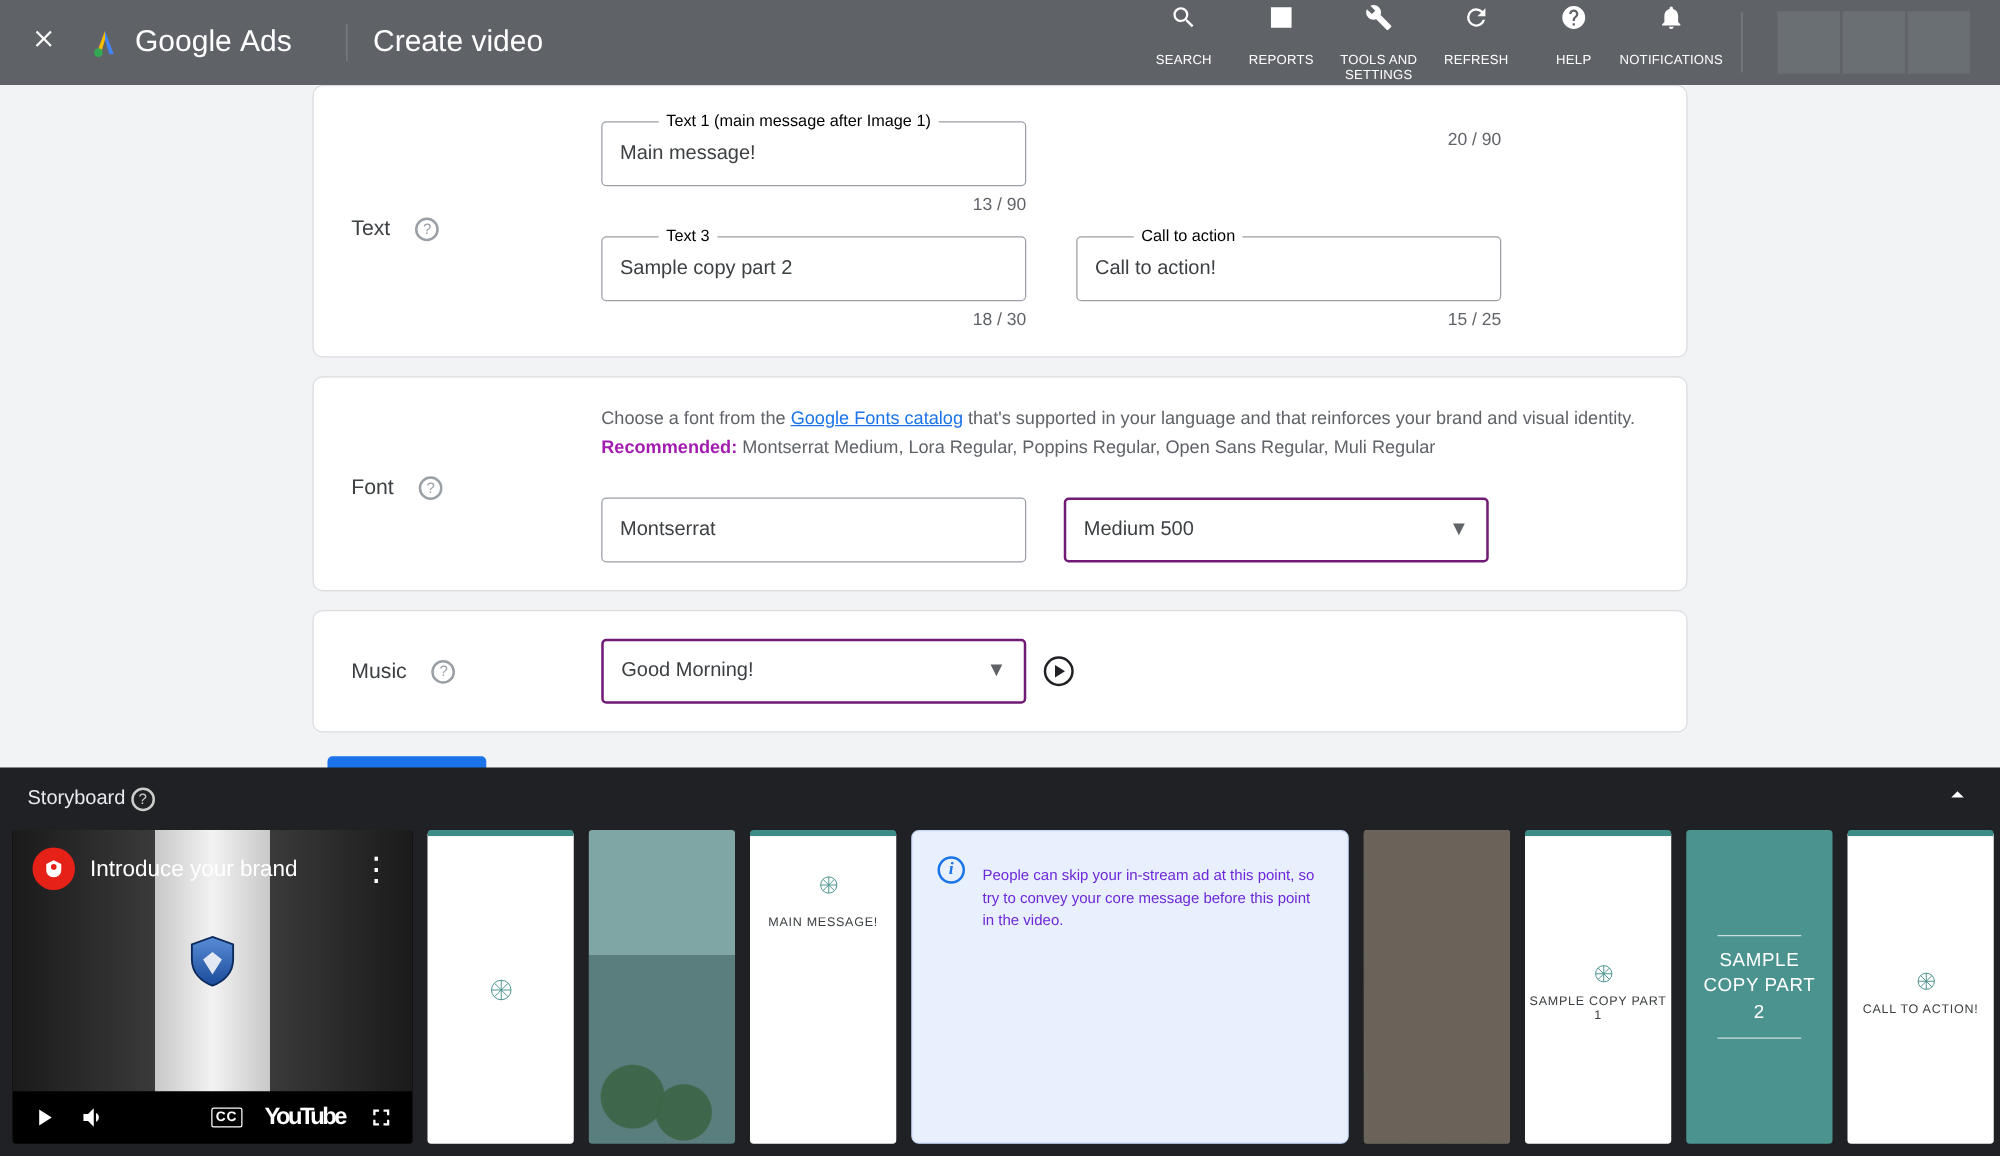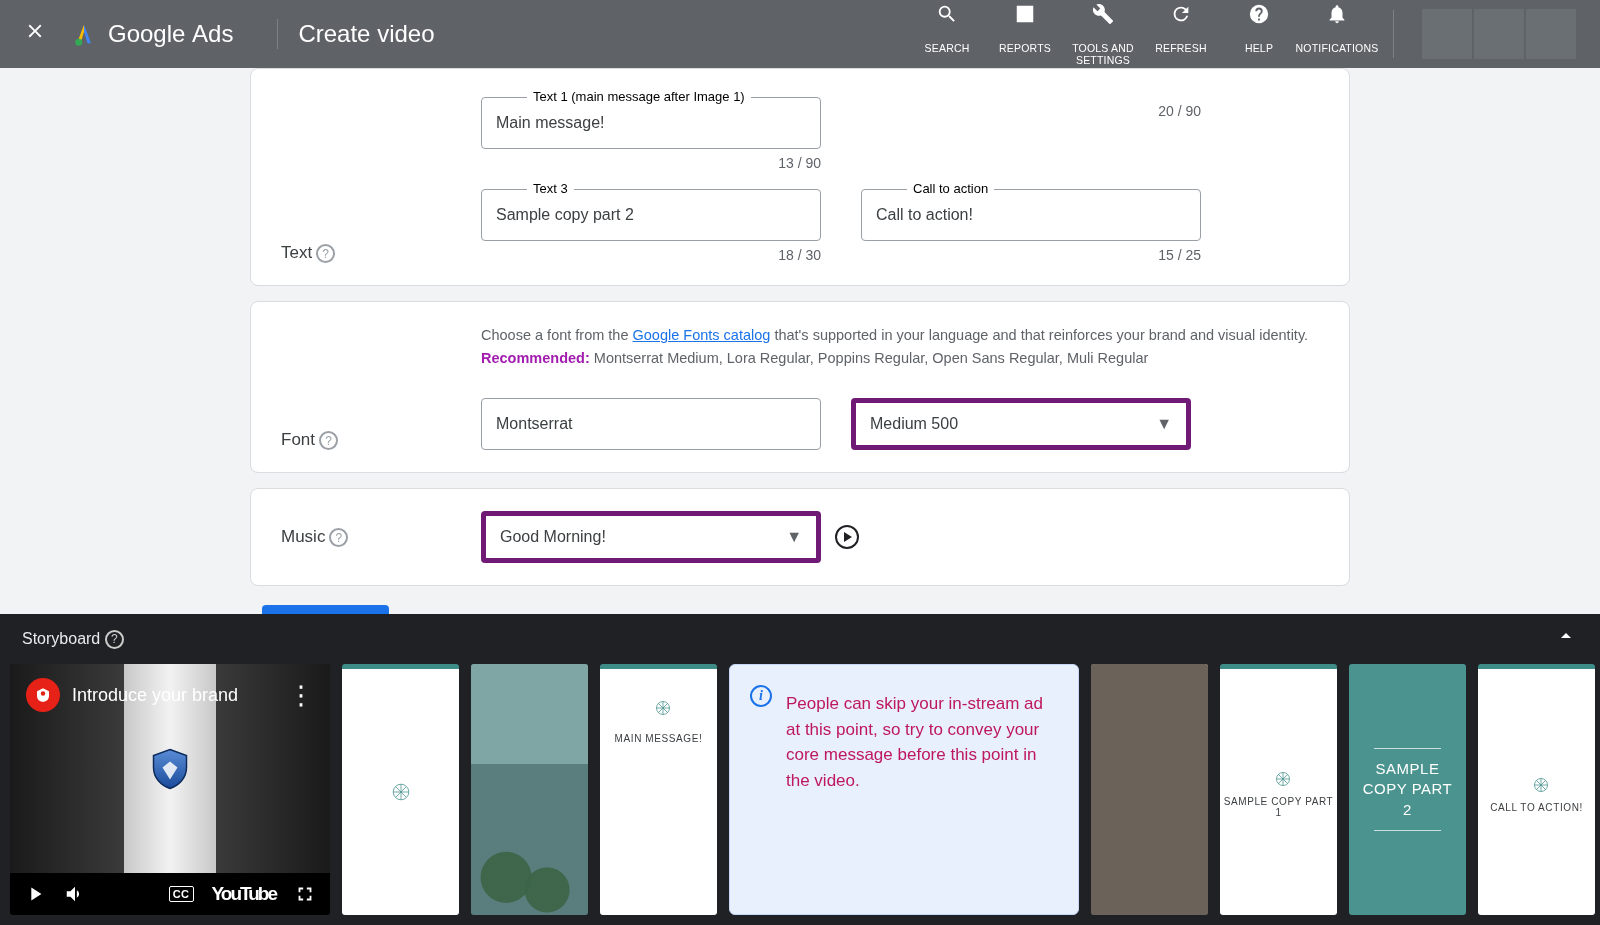--- a/index.html
+++ b/index.html
@@ -22,39 +22,39 @@
 .top-action .ico svg { width:22px; height:22px; fill:#fff; }
 .top-action .lab { font-size:10.5px; letter-spacing:0.2px; margin-top:16px; line-height:1.1; }
 .vdiv.right { margin-left:18px; height:48px; }
 .square-btns { display:flex; gap:2px; margin-left:8px; }
 .square-btn { width:50px;height:50px; background:#6a6f74; }
 
 
 .content { padding:0 0 0 0; }
 .card { width:1100px; margin:0 auto 15px auto; background:#fff; border-radius:8px; padding:22px 30px 22px 30px; border:1px solid #dadce0; }
 .card.textcard { padding-top:28px; }
-.row-label { width:200px; font-size:17px; color:#3c4043; display:flex; align-items:flex-end; gap:4px; }
+.row-label { width:200px; font-size:17px; color:#3c4043; display:flex; align-items:center; gap:20px; }
 .row-label.top { padding-top:6px; }
 .help-icon { width:19px; height:19px; border:2px solid #9aa0a6; border-radius:50%; display:flex; align-items:center; justify-content:center; font-size:12px; color:#9aa0a6; }
 .help-icon.white { border-color:#ccc; color:#ccc; }
 
 .fields { flex:1; }
 .fieldgrid { display:grid; grid-template-columns: 340px 340px; column-gap:40px; row-gap:18px; }
 .field { position:relative; }
 .tf { width:100%; height:52px; border:1px solid #9aa0a6; border-radius:4px; padding:14px 14px; font-size:16px; color:#3c4043; outline:none; background:#fff; }
 .tf-label { position:absolute; top:-8px; left:12px; background:#fff; padding:0 6px; font-size:13px; color:#000000;margin-left:34px; }
 .counter { text-align:right; font-size:14px; color:#5f6368; margin-top:6px; }
 
 .card .flex { display:flex; }
 
 .fontdesc { font-size:14.5px; color:#5f6368; line-height:1.6; margin-bottom:28px; }
 .fontdesc a { color:#1a73e8; text-decoration:underline; }
 .fontdesc .bold { color:#a21caf; font-weight:bold; }
 
-.select { width:340px; height:52px; border:5px solid #701a75; border-radius:4px; padding:14px 14px; font-size:16px; color:#3c4043; display:flex; align-items:center; justify-content:space-between; background:#fff; cursor:pointer; }
+.select { width:340px; height:52px; border:2px solid #701a75; border-radius:4px; padding:14px 14px; font-size:16px; color:#3c4043; display:flex; align-items:center; justify-content:space-between; background:#fff; cursor:pointer; }
 .select .caret { color:#5f6368; }
 
 .fontselects { display:flex; gap:30px; }
 
 .musicrow { display:flex; align-items:center; }
 .play-icon { width:24px;height:24px; margin-left:14px; border:2px solid #202124; border-radius:50%; display:flex; align-items:center; justify-content:center; cursor:pointer; }
 .play-icon::before { content:""; border-left:8px solid #202124; border-top:5px solid transparent; border-bottom:5px solid transparent; margin-left:2px; }
 
 .buttons { width:1100px; margin:0 auto; display:flex; gap:18px; align-items:center; padding:4px 0 16px 12px; }
 .btn-primary { background:#1a73e8; color:#fff; border:none; border-radius:4px; padding:11px 18px; font-size:16px; cursor:pointer; }
@@ -105,21 +105,21 @@
 
 .frame-msg { width:117px; border-top:5px solid #3e8c87; background:#fff; display:flex; flex-direction:column; align-items:center; justify-content:flex-start; padding-top:26px;}
 .frame-msg .crest { width:18px; height:18px; }
 .frame-msg .txt { margin-top:20px; font-size:10px; letter-spacing:0.6px; color:#3c4043; text-align:center;}
 .frame-msg.centered { justify-content:center; padding-top:0;}
 .frame-msg.centered .txt { margin-top:12px; }
 
 .notice { width:350px; background:#e8f0fe; border:1px solid #c6d8f7; border-radius:6px; padding:18px 20px; display:flex; gap:14px; }
 .notice .icirc { width:22px;height:22px; border:2px solid #1a73e8; border-radius:50%; color:#1a73e8; display:flex;align-items:center;justify-content:center; font-size:14px; font-family:Georgia,serif; font-style:italic; font-weight:bold;flex-shrink:0; margin-top:2px;}
 .notice .ntitle { font-weight:bold; color:#202124; font-size:16px; line-height:1.4; }
-.notice .nbody { color:#be185d; font-size:17px; margin-top:8px; line-height:1.5;}
+.notice .nbody { color:#6d28d9; font-size:12px; margin-top:8px; line-height:1.5;}
 
 .frame-teal { width:117px; background:#4a938e; display:flex; flex-direction:column; align-items:center; justify-content:center; color:#fff; padding:0 10px;}
 .frame-teal .line { height:1px; background:rgba(255,255,255,0.7); width:70%; margin:10px 0;}
 .frame-teal .txt { font-size:15px; text-align:center; letter-spacing:0.5px; line-height:1.35;}
 
 </style>
 </head>
 <body>
 
 <div class="topbar">

